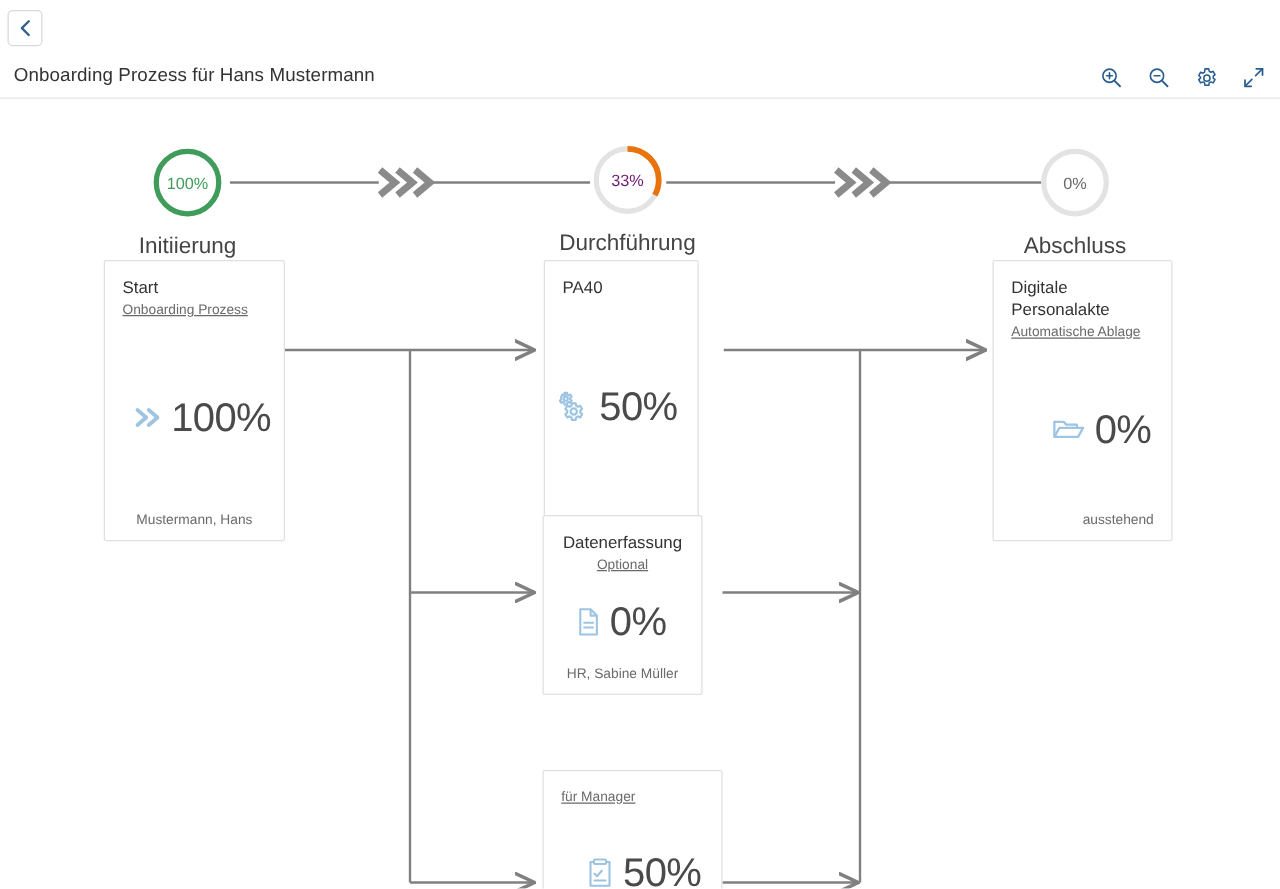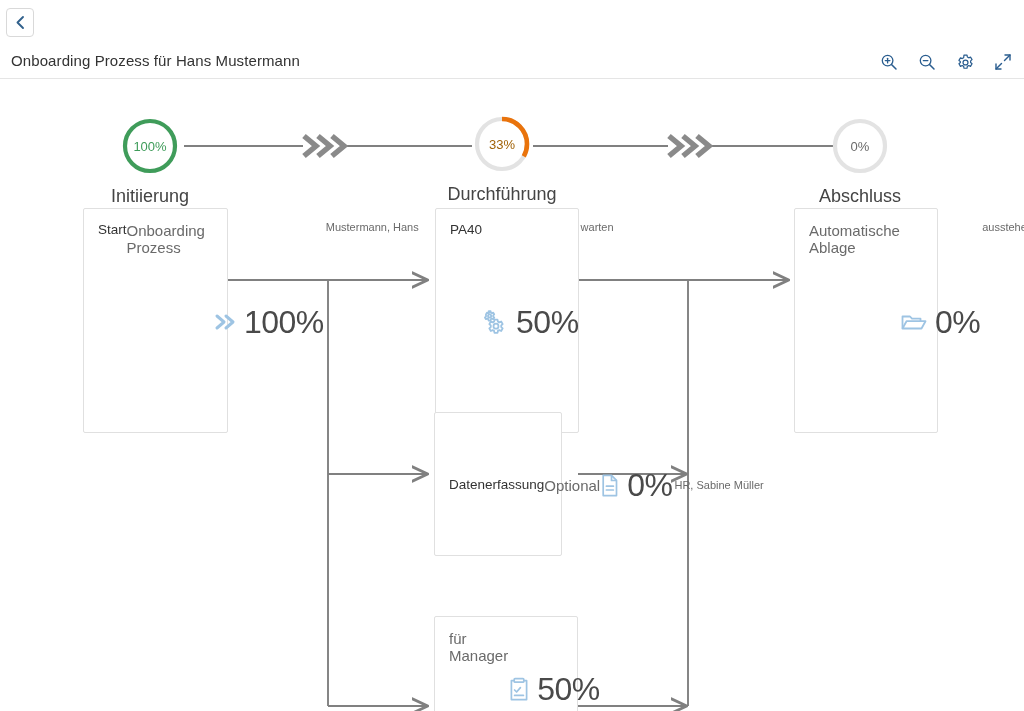--- a/index.html
+++ b/index.html
@@ -81,30 +81,31 @@
     white-space: nowrap;
   }
 
   
   .card {
     position: absolute;
     background: #fff;
     border: 1px solid #e0e0e0;
     border-radius: 2px;
     padding: 12px 14px 10px 14px;
-    display: flex; 
+    display: flex; flex-direction: column;
     cursor: pointer;
   }
   .card .c-title {
     font-size: 13.5px; color: #333; line-height: 18px;
     font-weight: 400;
   }
   .card .c-sub {
-    font-size: 15px; color: #6a6a6a; line-height: 17px;
+    font-size: 11px; color: #6a6a6a; line-height: 17px;
     margin-top: 1px;
+    text-decoration: underline;
   }
   .card .c-mid {
     flex: 1 1 auto;
     display: flex; align-items: center; justify-content: flex-end;
     gap: 7px;
     padding-right: 2px;
   }
   .card .c-pct {
     font-size: 32px; color: #4a4a4a; font-weight: 300;
     letter-spacing: -0.5px; line-height: 1;
@@ -228,21 +229,21 @@
       </div>
       <div class="phase-name">Initiierung</div>
     </div>
 
     <div class="phase" style="left:442px; top:34px;">
       <div class="ring-wrap">
         <svg width="60" height="60" viewBox="0 0 60 60">
           <circle cx="30" cy="30" r="25" fill="none" stroke="#e3e3e3" stroke-width="4.2"></circle>
           <circle cx="30" cy="30" r="25" fill="none" stroke="#e9730c" stroke-width="4.6" stroke-dasharray="51.8 105.2" stroke-dashoffset="0" transform="rotate(-90 30 30)"></circle>
         </svg>
-        <div class="ring-label" style="color:#a16207;">33%</div>
+        <div class="ring-label" style="color:#701a75;">33%</div>
       </div>
       <div class="phase-name">Durchführung</div>
     </div>
 
     <div class="phase" style="left:800px; top:36px;">
       <div class="ring-wrap">
         <svg width="60" height="60" viewBox="0 0 60 60">
           <circle cx="30" cy="30" r="25" fill="none" stroke="#e3e3e3" stroke-width="4.2"></circle>
         </svg>
         <div class="ring-label" style="color:#6a6a6a;">0%</div>
@@ -260,39 +261,40 @@
               <polyline points="4,5 11,11 4,17"></polyline>
               <polyline points="13,5 20,11 13,17"></polyline>
             </g>
           </svg>
         </span>
         <span class="c-pct">100%</span>
       </div>
       <div class="c-foot">Mustermann, Hans</div>
     </div>
 
-    <div class="card" style="left:435px; top:128px; width:144px; height:225px;">
+    <div class="card" style="left:435px; top:128px; width:124px; height:225px;">
       <div class="c-title">PA40</div>
       <div class="c-mid">
         <span class="c-icon">
           <svg width="27" height="26" viewBox="0 0 27 26">
             <g fill="none" stroke="#9ec4e3" stroke-width="1.8" stroke-linejoin="round">
               <path d="M6.6 2.2h2.0l.3 1.5 1.0.58 1.35-.62 1.0 1.73-1.05.95v1.16l1.05.95-1.0 1.73-1.35-.62-1.0.58-.3 1.5h-2.0l-.3-1.5-1.0-.58-1.35.62-1.0-1.73 1.05-.95V6.34L3.95 5.39l1.0-1.73 1.35.62 1.0-.58z"></path>
               <circle cx="7.6" cy="6.9" r="1.6"></circle>
               <path d="M12.5 10.6h3.0l.42 2.0 1.4.8 1.86-.85 1.5 2.6-1.45 1.3v1.6l1.45 1.3-1.5 2.6-1.86-.85-1.4.8-.42 2.0h-3.0l-.42-2.0-1.4-.8-1.86.85-1.5-2.6 1.45-1.3v-1.6l-1.45-1.3 1.5-2.6 1.86.85 1.4-.8z"></path>
               <circle cx="14" cy="17.2" r="2.5"></circle>
             </g>
           </svg>
         </span>
         <span class="c-pct">50%</span>
       </div>
       <div class="c-foot">warten</div>
     </div>
 
     <div class="card" style="left:794px; top:128px; width:144px; height:225px;">
+      <div class="c-title" style="max-width:90px;">Digitale Personalakte</div>
       <div class="c-sub">Automatische Ablage</div>
       <div class="c-mid">
         <span class="c-icon">
           <svg width="28" height="24" viewBox="0 0 28 24">
             <g fill="none" stroke="#9ec4e3" stroke-width="1.8" stroke-linejoin="round">
               <path d="M2.5 18.5V6.5h7.5l2 2.2h8.5v3"></path>
               <path d="M2.5 18.5l4.0-7.3h19L21.5 18.5z"></path>
             </g>
           </svg>
         </span>

